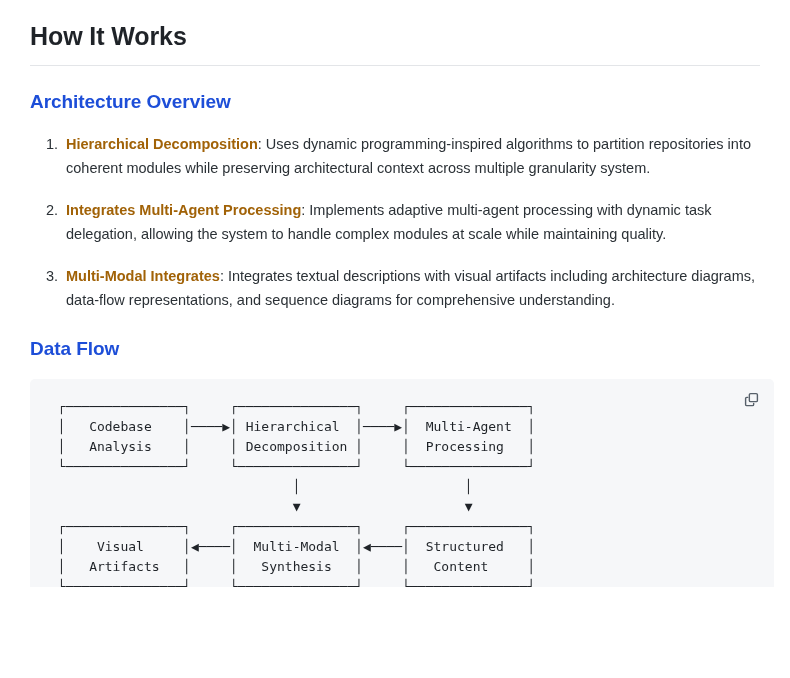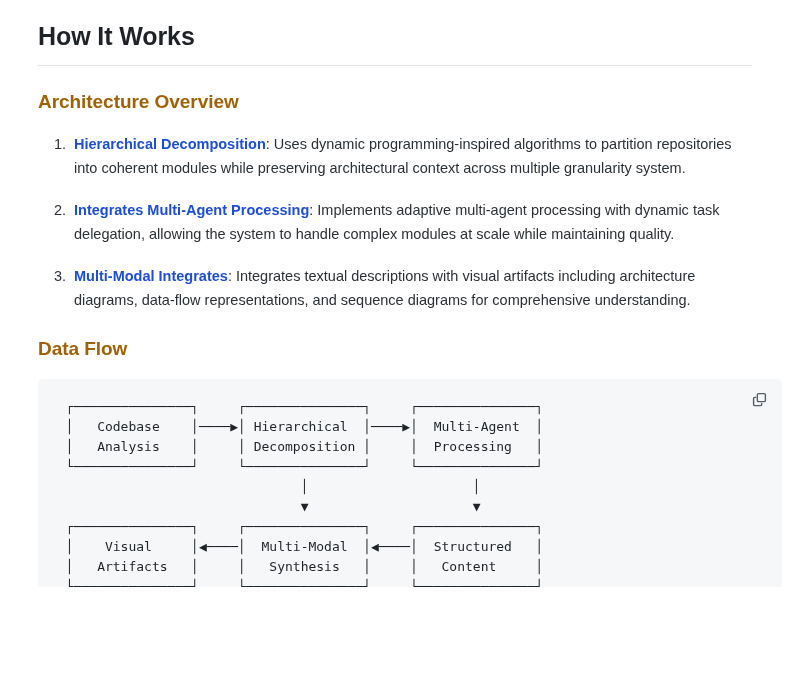--- a/index.html
+++ b/index.html
@@ -9,21 +9,21 @@
     width: 790px;
     height: 678px;
     background: #ffffff;
     font-family: "Liberation Sans", sans-serif;
     -webkit-font-smoothing: antialiased;
   }
 
   .page {
     width: 790px;
     height: 587px;
-    padding: 0 38px;
+    padding: 0 30px;
     background: #ffffff;
     overflow: hidden;
     position: relative;
   }
 
   
   .h1 {
     font-size: 25px;
     font-weight: 600;
     color: #1f2328;
@@ -35,21 +35,21 @@
   .rule {
     height: 1px;
     background: #e3e5e8;
     border: 0;
     margin: 12px 0 0 0;
     width: 100%;
   }
   .h2 {
     font-size: 19px;
     font-weight: 600;
-    color: #a16207;
+    color: #1d4ed8;
     letter-spacing: -0.05px;
     margin: 0;
     padding-top: 24px;
     line-height: 1.3;
   }
 
   
   .intro {
     font-size: 14.5px;
     color: #2b3136;
@@ -69,21 +69,21 @@
     line-height: 1.62;
     padding-left: 4px;
     margin-top: 19px;
   }
   ol.steps > li::marker {
     color: #2b3136;
     font-size: 14.5px;
   }
   ol.steps b {
     font-weight: 700;
-    color: #1d4ed8;
+    color: #a16207;
   }
 
   .h2.dataflow { padding-top: 25px; }
 
   
   .codeblock {
     position: relative;
     margin-top: 17px;
     background: #f6f7f9;
     border-radius: 5px;

